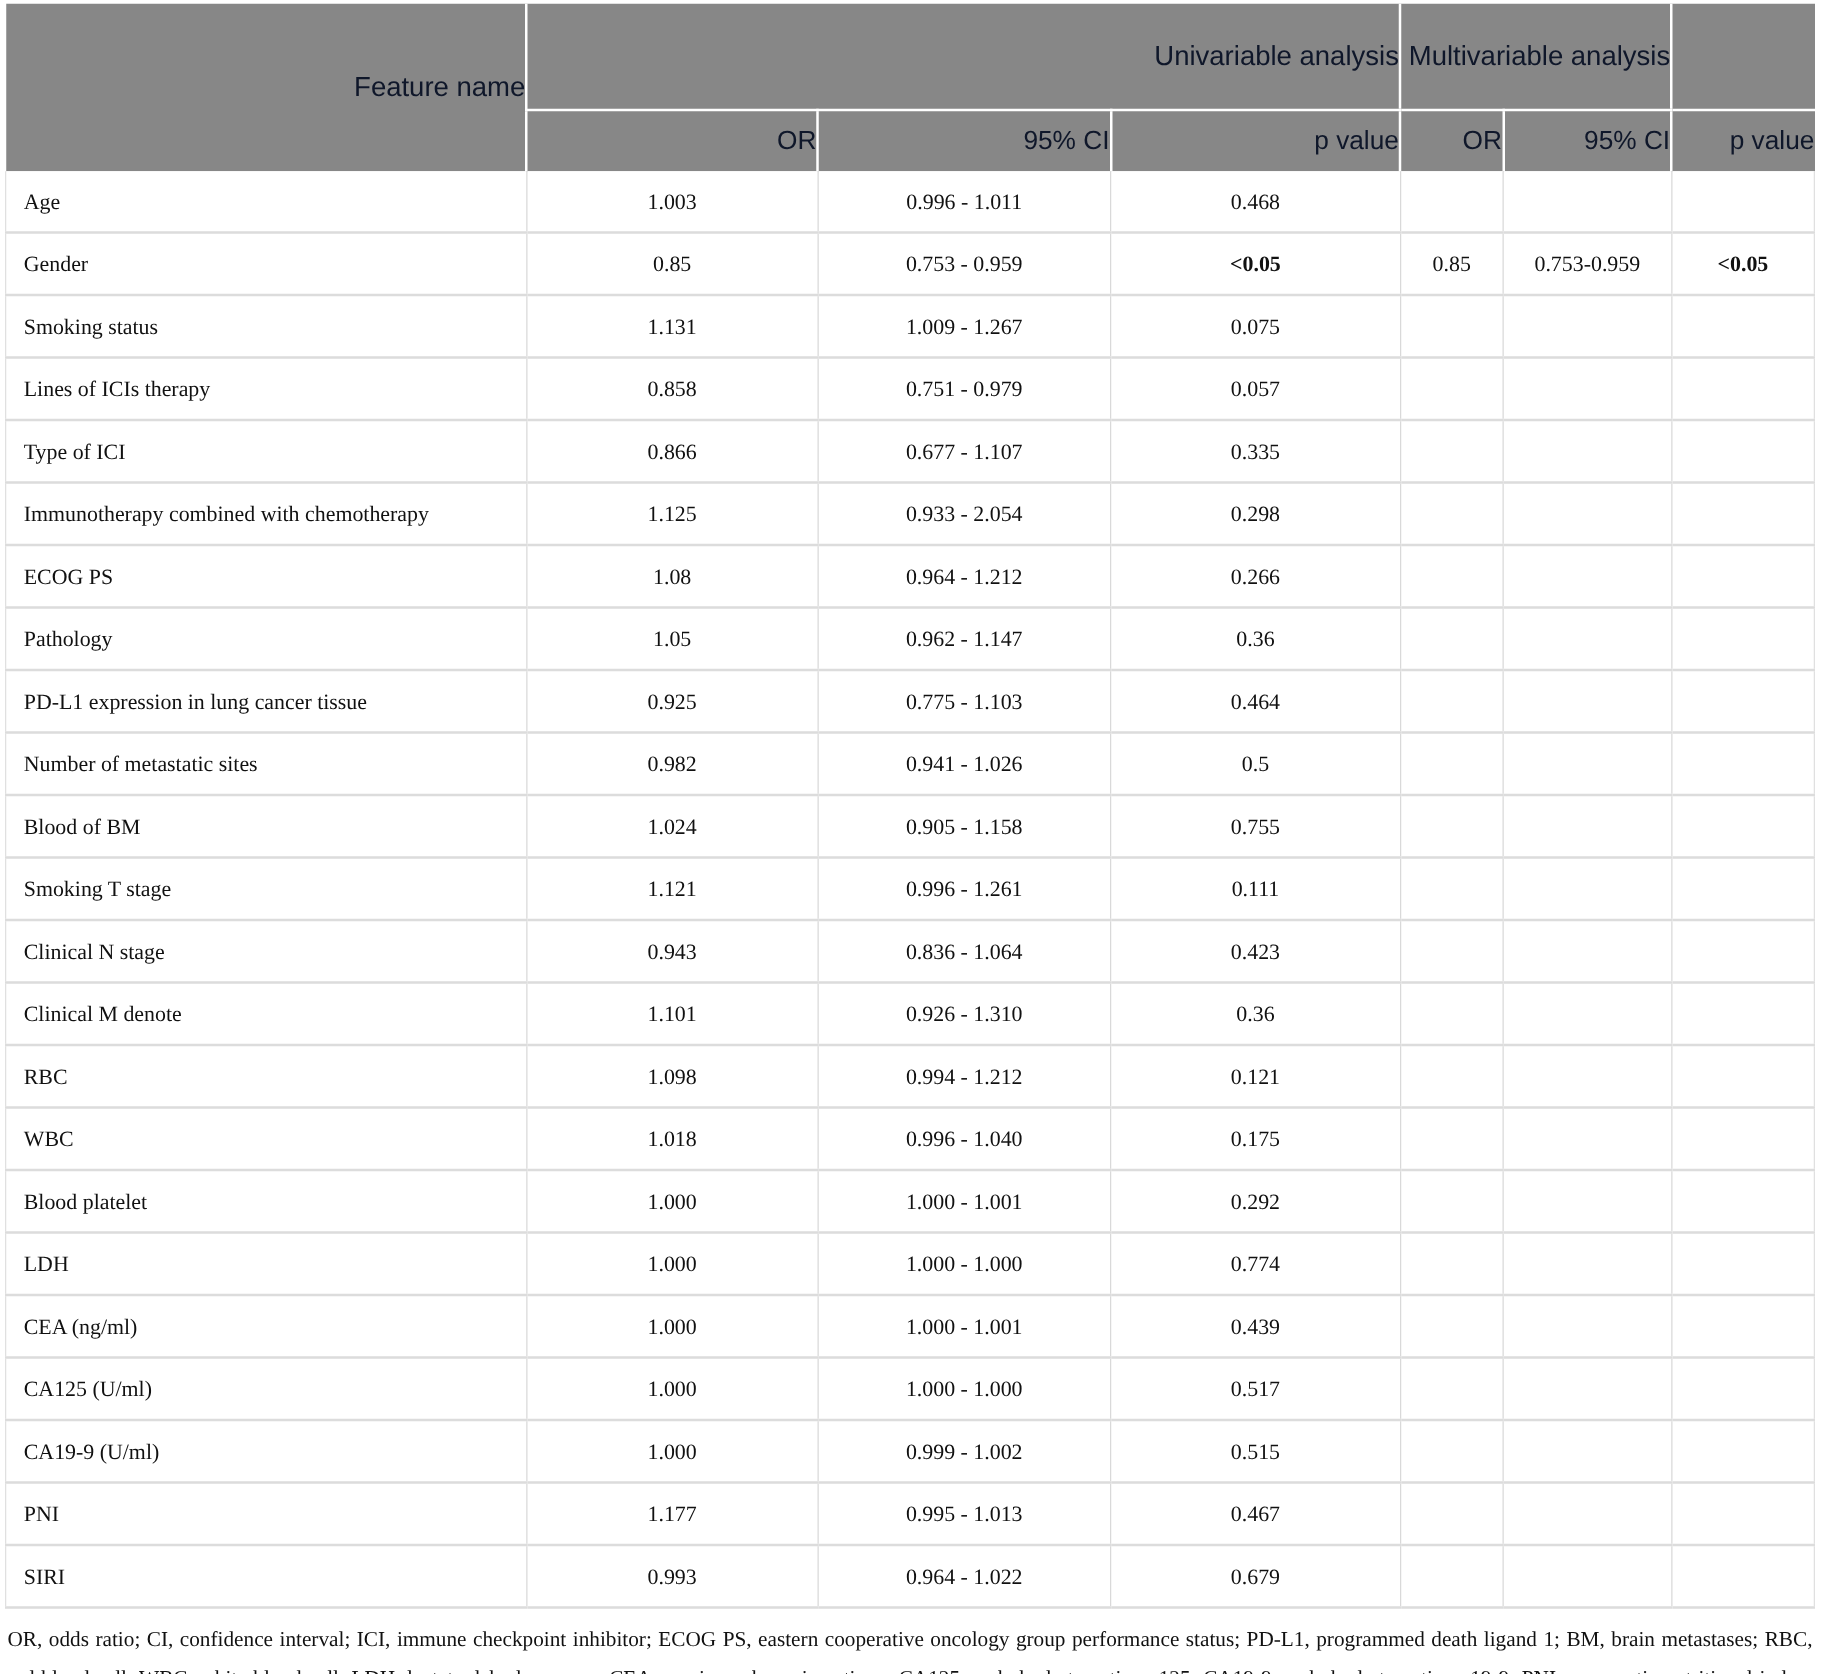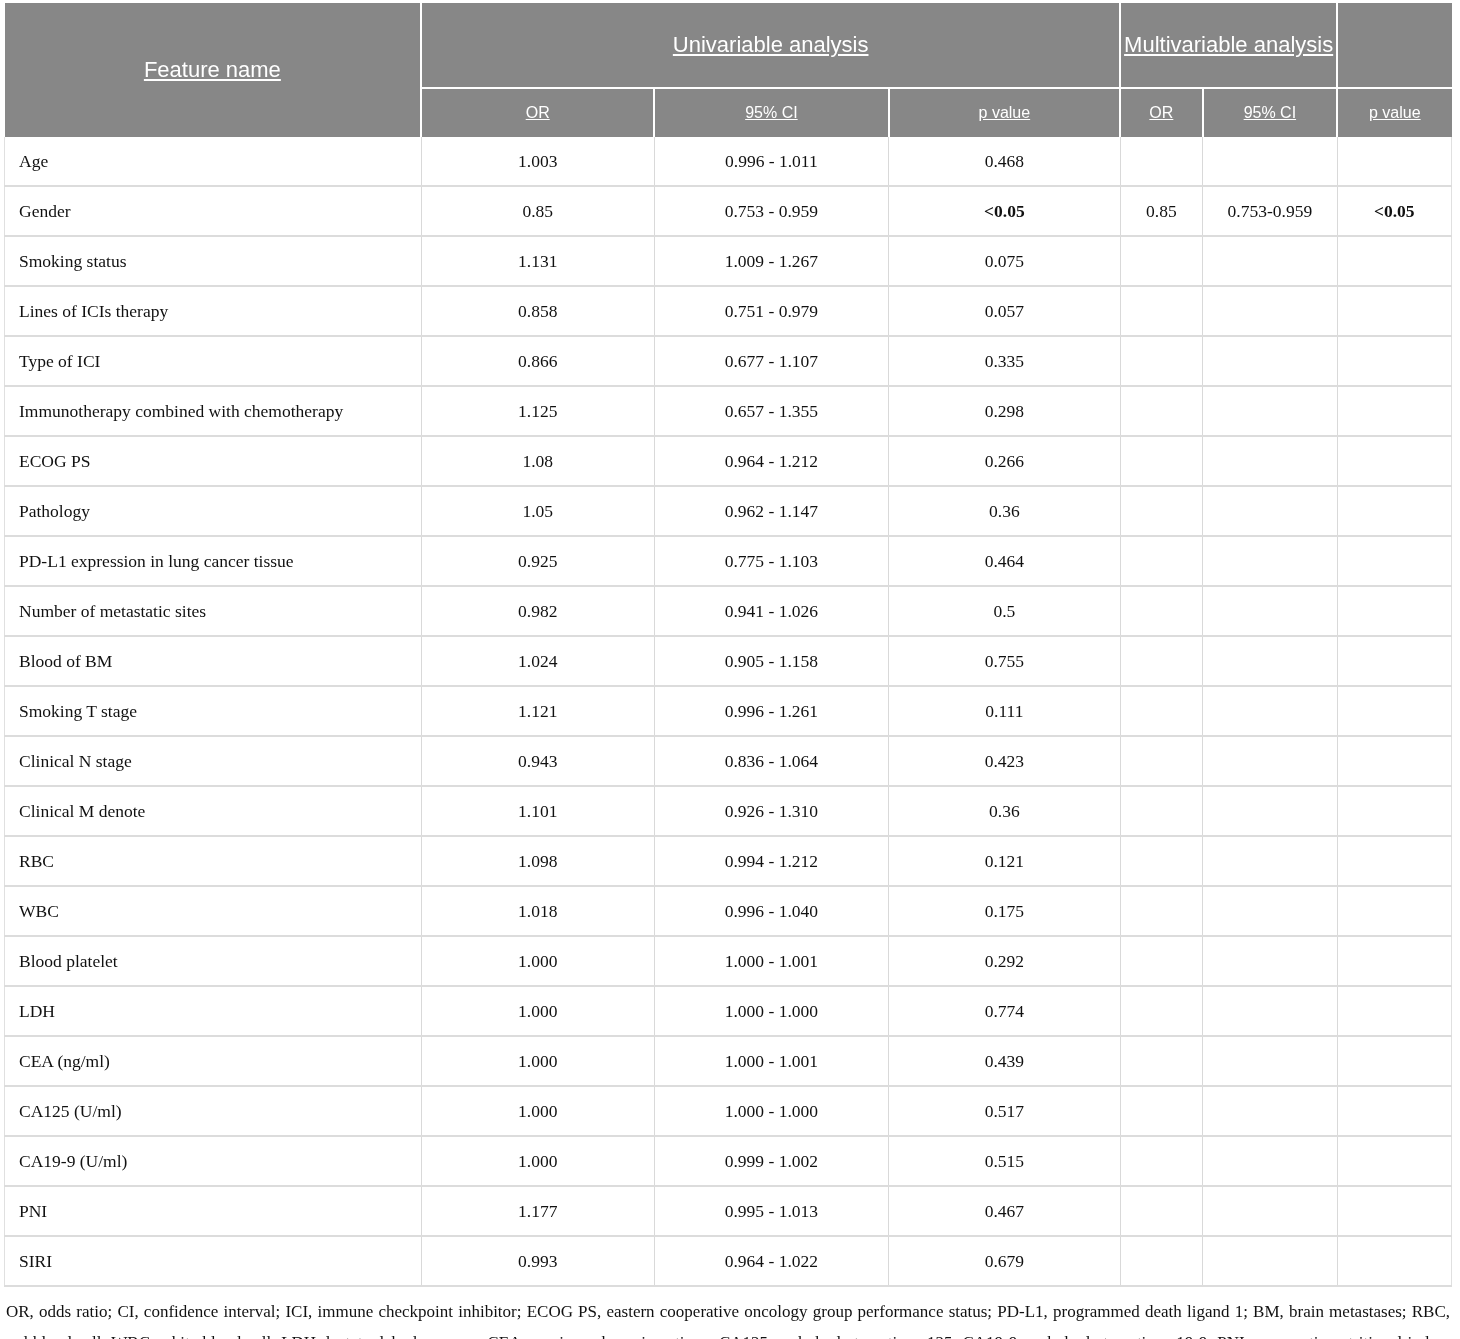--- a/index.html
+++ b/index.html
@@ -12,30 +12,29 @@
     padding: 3px 8px 0 4px;
   }
   table {
     width: 100%;
     border-collapse: collapse;
     table-layout: fixed;
   }
   
   thead th {
     background: #878787;
-    color: #ffffff;
+    color: #0f172a;
     font-family: "Liberation Sans", sans-serif;
     font-weight: 400;
-    text-align: center;
+    text-align: right;
     vertical-align: middle;
     padding: 0;
-    text-decoration: underline;
   }
   thead tr.top-row th { height: 84px; font-size: 22px; }
-  thead tr.sub-row th { height: 48px; font-size: 16px; }
+  thead tr.sub-row th { height: 48px; font-size: 21px; }
   th.feature-head { font-size: 21px; }
   thead th.wsep { border-left: 2px solid #ffffff; }
   thead tr.top-row th.hsep { border-bottom: 2px solid #ffffff; }
   
   tbody td {
     height: 48px;
     background: #ffffff;
     color: #111111;
     font-family: "Liberation Serif", serif;
     font-size: 17.5px;
@@ -139,21 +138,21 @@
     <td>0.866</td>
     <td>0.677 - 1.107</td>
     <td>0.335</td>
     <td></td>
     <td></td>
     <td></td>
   </tr>
       <tr>
     <td>Immunotherapy combined with chemotherapy</td>
     <td>1.125</td>
-    <td>0.657 - 1.355</td>
+    <td>0.933 - 2.054</td>
     <td>0.298</td>
     <td></td>
     <td></td>
     <td></td>
   </tr>
       <tr>
     <td>ECOG PS</td>
     <td>1.08</td>
     <td>0.964 - 1.212</td>
     <td>0.266</td>

